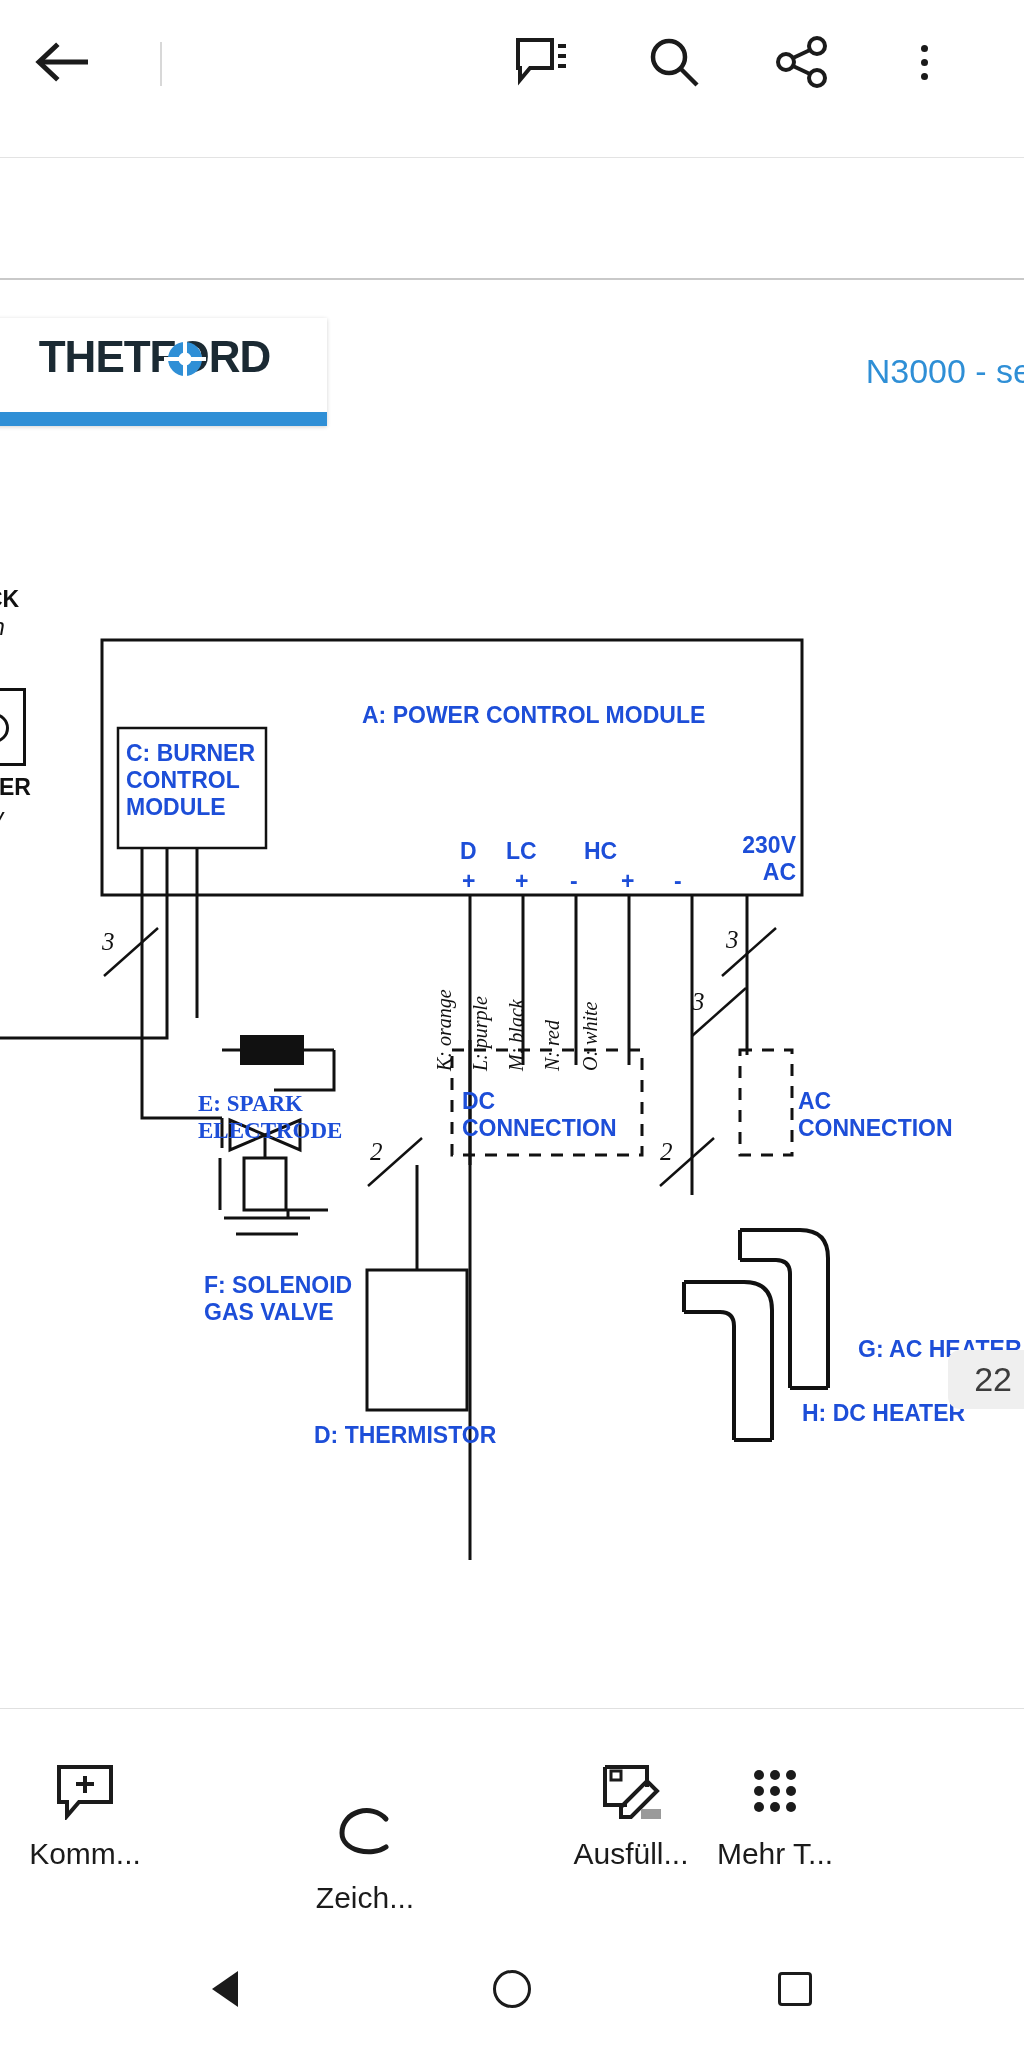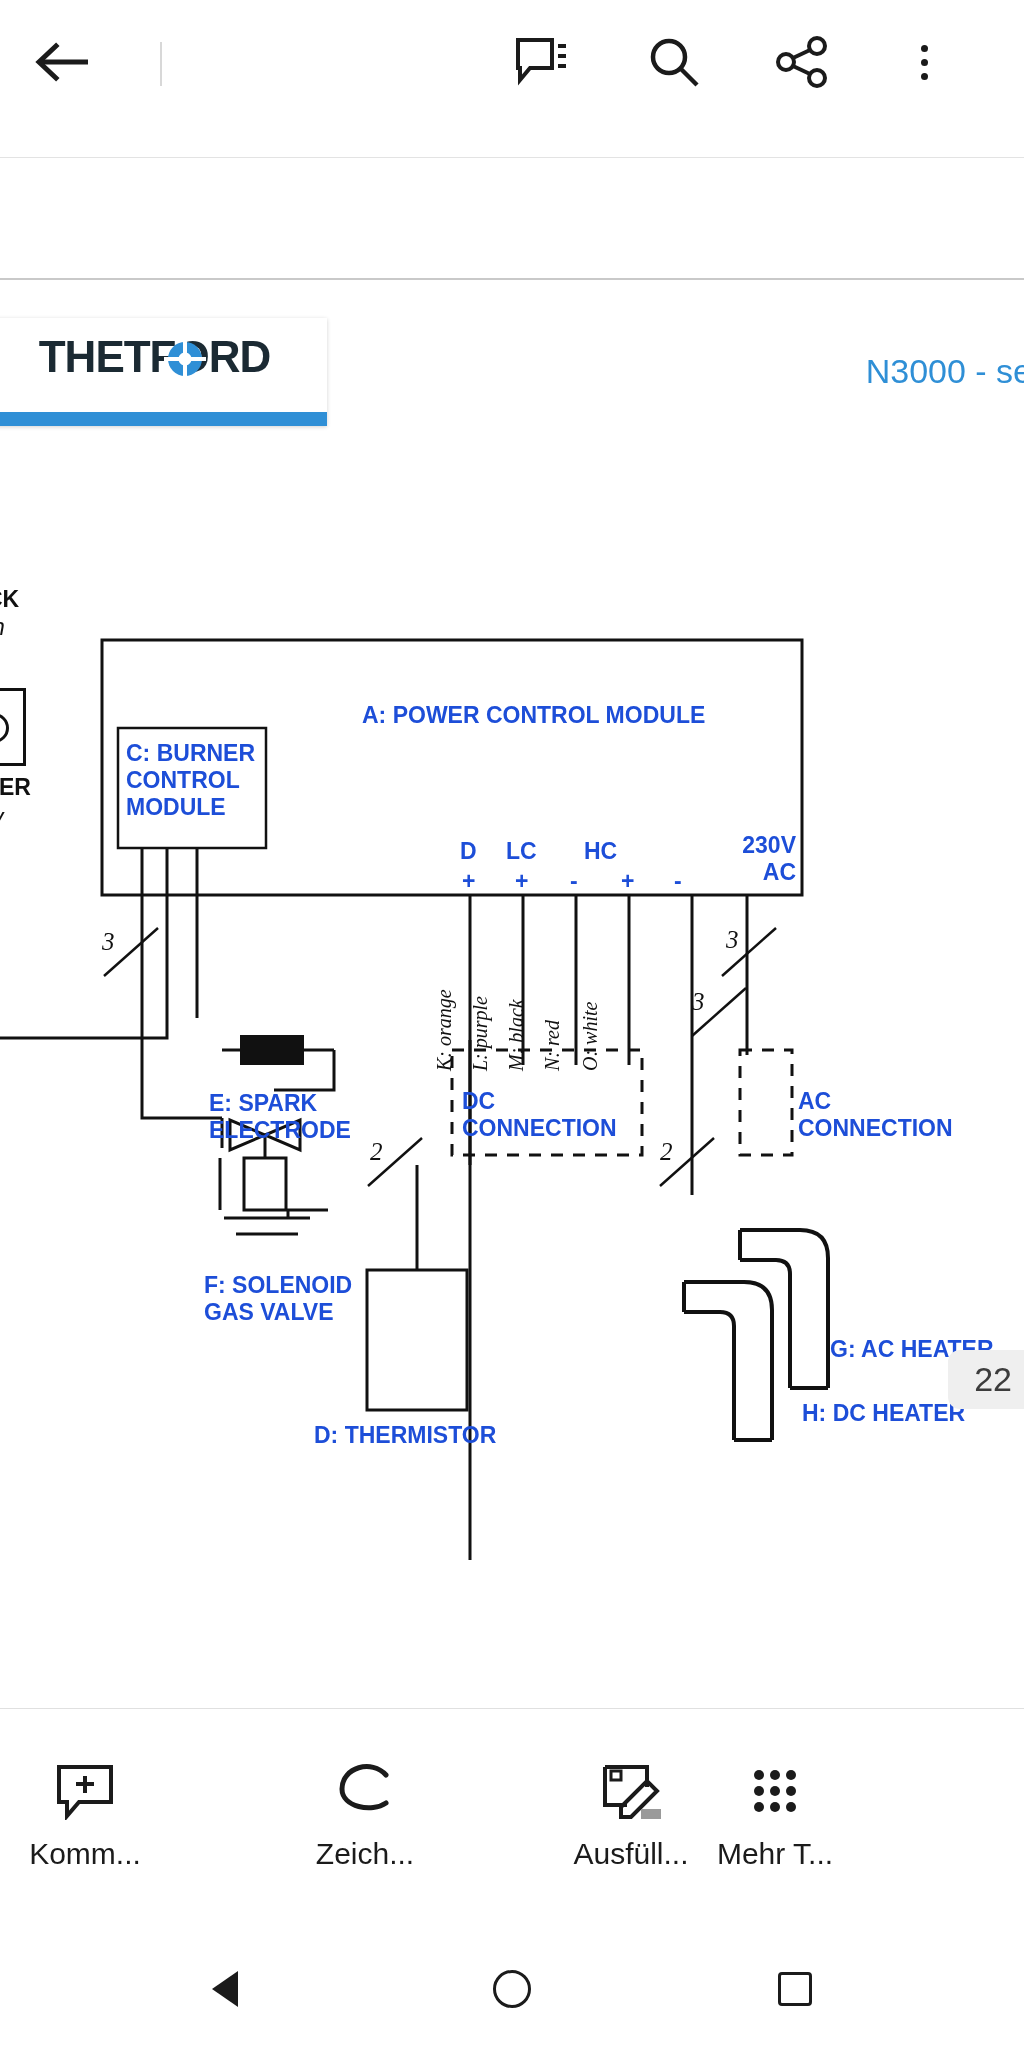--- a/index.html
+++ b/index.html
@@ -137,21 +137,21 @@
   .bottombar {
     position:absolute; left:0; top:1708px; width:1024px; height:218px;
     background:#ffffff; border-top:1px solid #e0e0e0;
   }
   .tool {
     position:absolute; top:36px; width:150px; height:170px;
     display:flex; flex-direction:column; align-items:center; justify-content:flex-start;
   }
   .tool .glyph { height:92px; display:flex; align-items:center; justify-content:center; }
   .tool .tlabel { font-size:30px; color:#1b1b1b; text-align:center; white-space:nowrap; }
-  .t1 { left:10px; }  .t2 { left:152px; }  .t3 { left:290px; }
+  .t1 { left:10px; }  .t2 { left:152px; }  .t3 { left:290px;justify-content:flex-end; }
   .t4 { left:428px; } .t5 { left:556px; }  .t6 { left:700px; }
 
   
   .navbar {
     position:absolute; left:0; top:1926px; width:1024px; height:122px; background:#ffffff;
   }
   .navbtn { position:absolute; top:28px; width:70px; height:70px; display:flex; align-items:center; justify-content:center; }
   .nav-back { left:190px; }
   .nav-home { left:477px; }
   .nav-recent { left:760px; }
@@ -310,30 +310,30 @@
         <div class="lbl" style="left:578px; top:258px;">-</div>
         <div class="lbl" style="left:629px; top:258px;">+</div>
         <div class="lbl" style="left:682px; top:258px;">-</div>
 
         <div class="vlabel" style="left:464px; top:438px;">K: orange</div>
         <div class="vlabel" style="left:500px; top:438px;">L: purple</div>
         <div class="vlabel" style="left:536px; top:438px;">M: black</div>
         <div class="vlabel" style="left:572px; top:438px;">N: red</div>
         <div class="vlabel" style="left:610px; top:438px;">O: white</div>
 
-        <div class="lbl" style="left:217px; top:480px; white-space:pre-line;">E: SPARK
+        <div class="lbl" style="left:206px; top:480px; white-space:pre-line;font-family:Liberation Serif, serif;">E: SPARK
 ELECTRODE</div>
         <div class="lbl" style="left:470px; top:478px; white-space:pre-line;">DC
 CONNECTION</div>
         <div class="lbl" style="left:806px; top:478px; white-space:pre-line;">AC
 CONNECTION</div>
         <div class="lbl" style="left:212px; top:662px; white-space:pre-line;">F: SOLENOID
 GAS VALVE</div>
         <div class="lbl" style="left:322px; top:812px;">D: THERMISTOR</div>
-        <div class="lbl" style="left:838px; top:726px;">G: AC HEATER</div>
+        <div class="lbl" style="left:866px; top:726px;">G: AC HEATER</div>
         <div class="lbl" style="left:810px; top:790px;">H: DC HEATER</div>
 
         <div class="num-lbl" style="left:110px; top:318px;">3</div>
         <div class="num-lbl" style="left:734px; top:316px;">3</div>
         <div class="num-lbl" style="left:700px; top:378px;">3</div>
         <div class="num-lbl" style="left:378px; top:528px;">2</div>
         <div class="num-lbl" style="left:668px; top:528px;">2</div>
       </div>
 
       <div class="page-badge">22</div>

